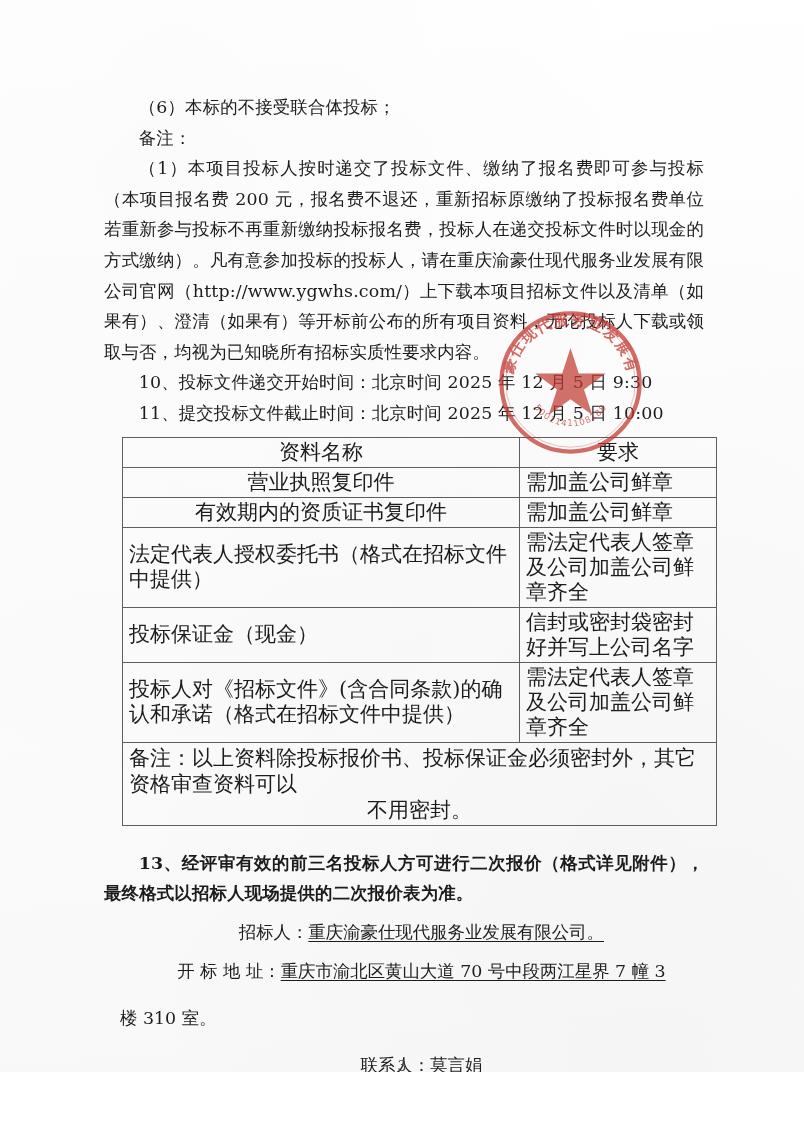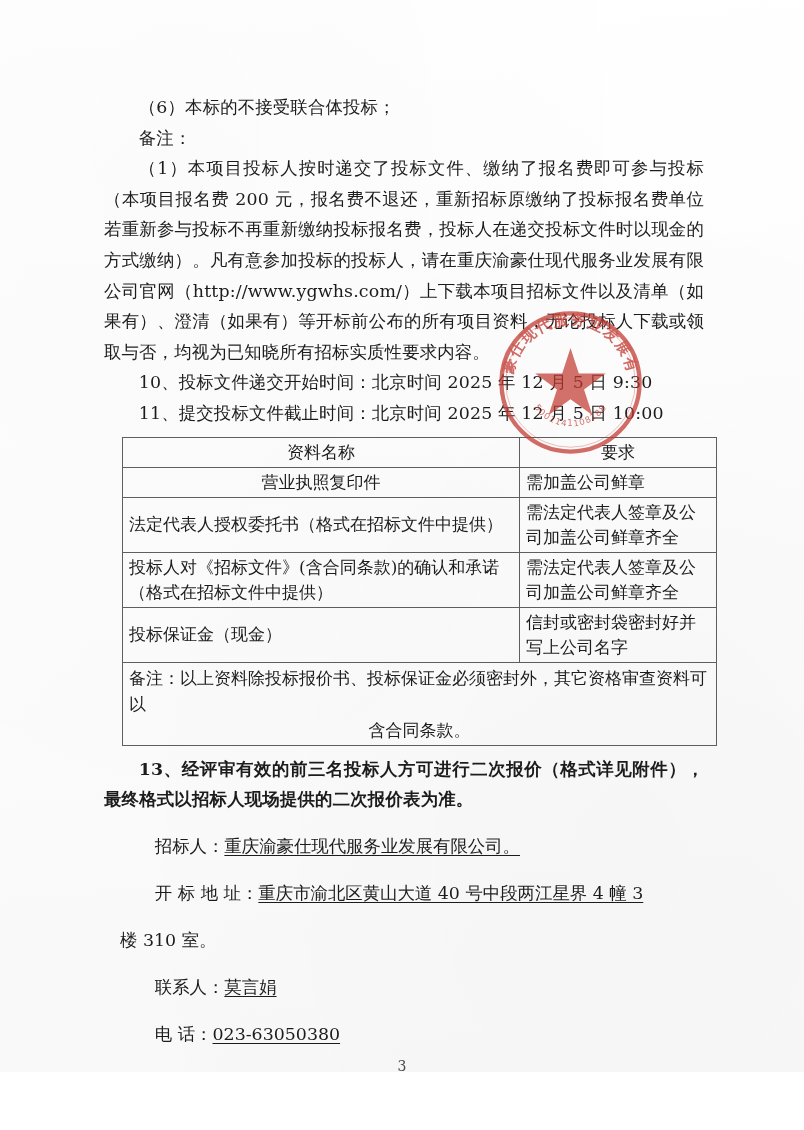--- a/index.html
+++ b/index.html
@@ -49,21 +49,21 @@
 
   
   #req-table-wrap {
     margin: 8px 0 0 18px;
     width: 568px;
   }
   table.req {
     border-collapse: collapse;
     width: 100%;
     table-layout: fixed;
-    font-size: 17px;
+    font-size: 21px;
     line-height: 25px;
   }
   table.req td, table.req th {
     border: 1px solid #5e5e5e;
     padding: 2px 6px;
     font-weight: normal;
     vertical-align: middle;
   }
   table.req .c-name { width: 384px; }
   table.req .c-req  { width: 184px; text-align: left; }
@@ -74,22 +74,23 @@
     text-align: left;
     line-height: 26px;
     margin-left: 28px;
   }
   td.note .note-2 { display: block; text-align: center; }
 
   
   .contact {
     font-size: 17.4px;
     line-height: 31px;
-    margin: 16px;
+    margin: 8px;
     text-indent: 2em;
+    text-align: center;
   }
   .contact .ul {
     text-decoration: underline;
     text-underline-offset: 3px;
     text-decoration-thickness: 1px;
   }
   .addr-line {
     font-size: 17.4px;
     line-height: 31px;
     margin: 16px;
@@ -142,43 +143,47 @@
         <tbody>
           <tr class="head">
             <td class="c-name">资料名称</td>
             <td class="c-req">要求</td>
           </tr>
           <tr>
             <td class="c-name name-center">营业执照复印件</td>
             <td class="c-req">需加盖公司鲜章</td>
           </tr>
           <tr>
+            <td class="c-name name-center">有效期内的资质证书复印件</td>
+            <td class="c-req">需加盖公司鲜章</td>
+          </tr>
+          <tr>
             <td class="c-name name-left">法定代表人授权委托书（格式在招标文件中提供）</td>
             <td class="c-req">需法定代表人签章及公司加盖公司鲜章齐全</td>
           </tr>
           <tr>
+            <td class="c-name name-left">投标保证金（现金）</td>
+            <td class="c-req">信封或密封袋密封好并写上公司名字</td>
+          </tr>
+          <tr>
             <td class="c-name name-left">投标人对《招标文件》(含合同条款)的确认和承诺（格式在招标文件中提供）</td>
             <td class="c-req">需法定代表人签章及公司加盖公司鲜章齐全</td>
           </tr>
           <tr>
-            <td class="c-name name-left">投标保证金（现金）</td>
-            <td class="c-req">信封或密封袋密封好并写上公司名字</td>
-          </tr>
-          <tr>
-            <td class="note" colspan="2"><span>备注：以上资料除投标报价书、投标保证金必须密封外，其它资格审查资料可以</span><span class="note-2">含合同条款。</span></td>
+            <td class="note" colspan="2"><span>备注：以上资料除投标报价书、投标保证金必须密封外，其它资格审查资料可以</span><span class="note-2">不用密封。</span></td>
           </tr>
         </tbody>
       </table>
     </div>
 
-    <p class="para indent2 bold" style="margin-top:8px">13、经评审有效的前三名投标人方可进行二次报价（格式详见附件），最终格式以招标人现场提供的二次报价表为准。</p>
+    <p class="para indent2 bold" style="margin-top:22px">13、经评审有效的前三名投标人方可进行二次报价（格式详见附件），最终格式以招标人现场提供的二次报价表为准。</p>
 
     <p class="contact"><span>招标人：</span><span class="ul">重庆渝豪仕现代服务业发展有限公司。</span></p>
 
-    <p class="contact"><span>开 标 地  址：</span><span class="ul">重庆市渝北区黄山大道 40 号中段两江星界 4 幢 3</span></p>
+    <p class="contact"><span>开 标 地  址：</span><span class="ul">重庆市渝北区黄山大道 70 号中段两江星界 7 幢 3</span></p>
 
     <p class="addr-line"><span class="ul">楼 310 室。</span></p>
 
     <p class="contact"><span>联系人：</span><span class="ul">莫言娟</span></p>
 
     <p class="contact"><span>电  话：</span><span class="ul latin">023-63050380</span></p>
 
   </div>
 
   <svg id="seal" viewBox="0 0 200 200" aria-hidden="true">

